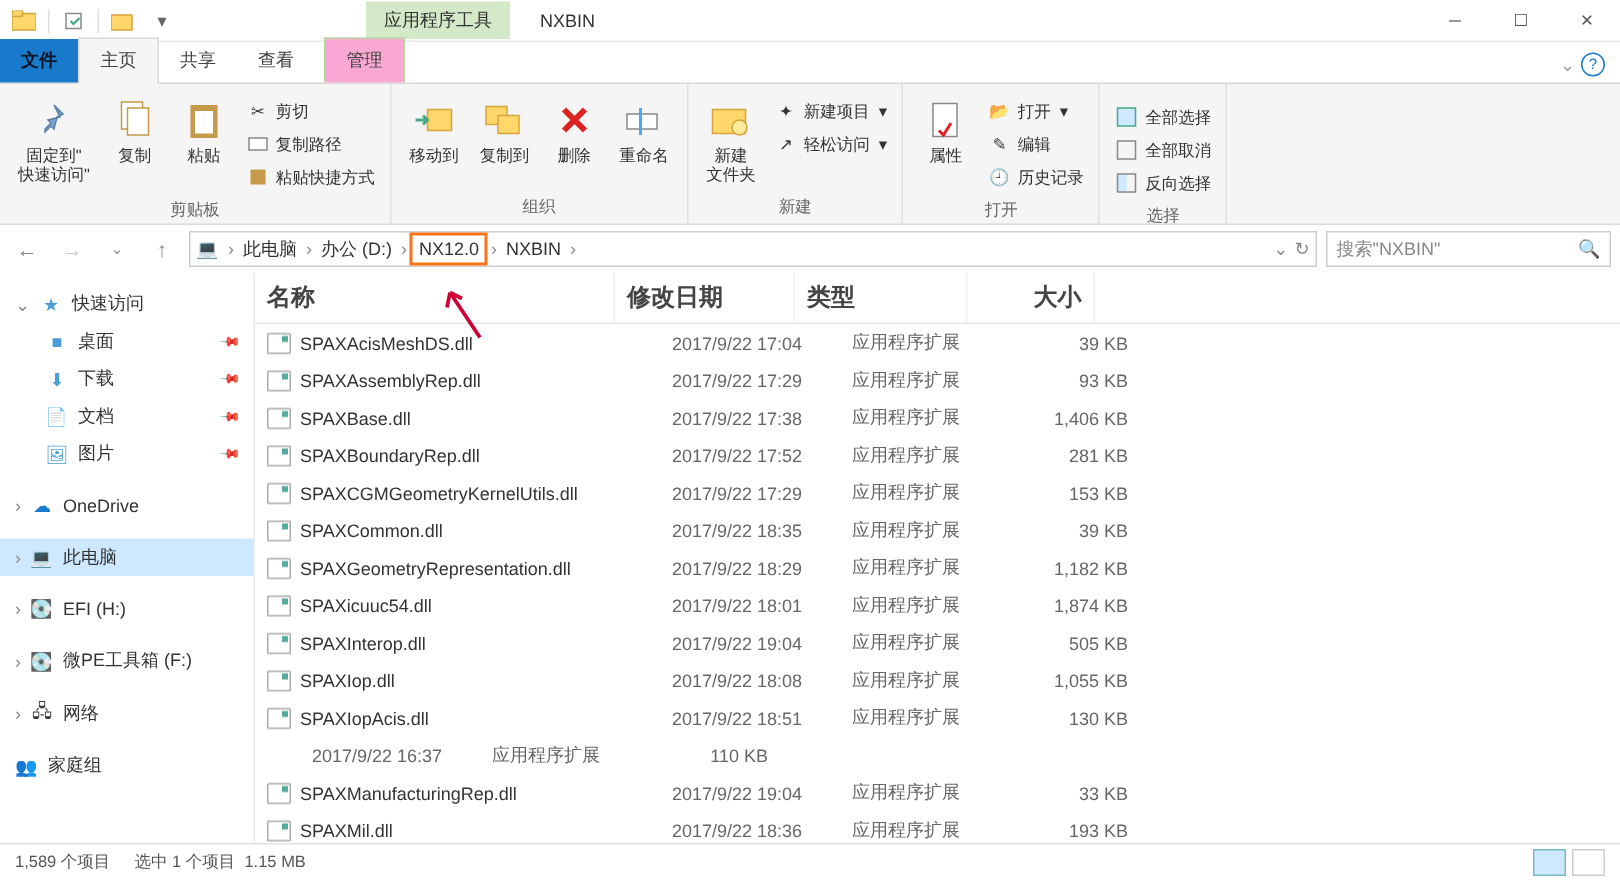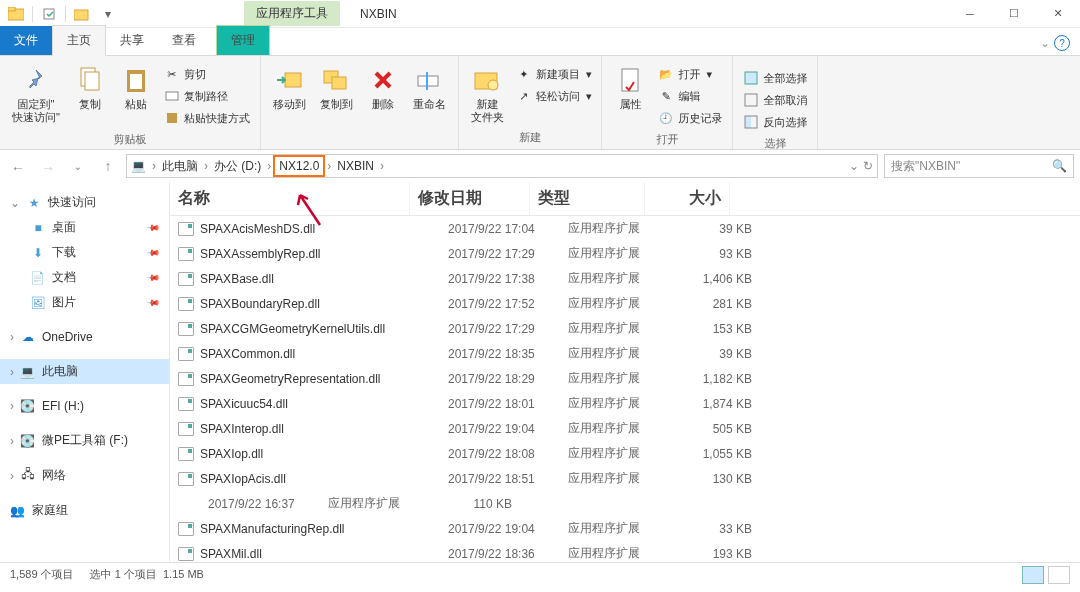--- a/index.html
+++ b/index.html
@@ -7,23 +7,23 @@
 .titlebar { height:28px; display:flex; align-items:center; background:#fff; border-bottom:1px solid #e8e8e8; }
 .qat { display:flex; align-items:center; gap:6px; padding:0 6px; }
 .qat-icon { width:20px; height:20px; display:flex; align-items:center; justify-content:center; font-size:12px; color:#666; }
 .qat-sep { width:1px; height:16px; background:#ddd; }
 .ctx-tab { background:#d4e9c8; padding:4px 12px; font-size:12px; margin-left:120px; }
 .title-text { margin-left:20px; font-size:12px; color:#333; }
 .win-ctrl { margin-left:auto; display:flex; }
 .win-btn { width:44px; height:28px; display:flex; align-items:center; justify-content:center; color:#555; font-size:11px; }
 .tabs { height:28px; display:flex; align-items:flex-end; background:#fff; border-bottom:1px solid #dadada; }
 .tab { padding:6px 14px; font-size:12px; color:#444; cursor:pointer; }
-.tab.file { background:#1979ca; color:#ffffff; }
+.tab.file { background:#1979ca; color:#0f172a;font-weight:bold; }
 .tab.active { background:#f5f5f5; border:1px solid #dadada; border-bottom:1px solid #f5f5f5; margin-bottom:-1px; }
-.ctx-tab2 { background:#14b8a6; border:1px solid #b4d9a0; border-bottom:none; }
+.ctx-tab2 { background:#f9a8d4; border:1px solid #b4d9a0; border-bottom:none; }
 .tabs .help { margin-left:auto; padding:4px 10px; color:#1979ca; display:flex; align-items:center; gap:4px; }
 .ribbon { height:94px; background:#f5f5f5; border-bottom:1px solid #dadada; display:flex; }
 .rgroup { display:flex; flex-direction:column; padding:2px 6px; border-right:1px solid #e0e0e0; }
 .rgroup-body { flex:1; display:flex; align-items:flex-start; gap:2px; padding-top:4px; }
 .rgroup-label { text-align:center; font-size:11px; color:#666; padding:2px 0; }
 .big-btn { display:flex; flex-direction:column; align-items:center; padding:2px 6px; gap:2px; min-width:44px; cursor:pointer; }
 .big-btn .icn { width:32px; height:32px; display:flex; align-items:center; justify-content:center; }
 .big-btn .lbl { font-size:11px; text-align:center; line-height:13px; }
 .small-col { display:flex; flex-direction:column; gap:2px; padding:2px 0; }
 .small-btn { display:flex; align-items:center; gap:4px; padding:2px 4px; font-size:11px; cursor:pointer; }
@@ -200,20 +200,21 @@
       <div class="big-btn">
           <div class="icn">
             <svg width="26" height="24">
               <rect x="2" y="8" width="20" height="10" fill="#fff" stroke="#888"></rect>
               <rect x="10" y="4" width="2" height="18" fill="#4af"></rect>
             </svg>
           </div>
           <div class="lbl">重命名</div>
         </div>
     </div>
+    <div class="rgroup-label">组织</div>
   </div>
 
   <div class="rgroup">
     <div class="rgroup-body">
       <div class="big-btn">
           <div class="icn">
             <svg width="28" height="26">
               <rect x="2" y="6" width="22" height="16" fill="#ffd76b" stroke="#d8a33b"></rect>
               <circle cx="20" cy="18" r="5" fill="#ffeb99" stroke="#d8a33b"></circle>
             </svg>

